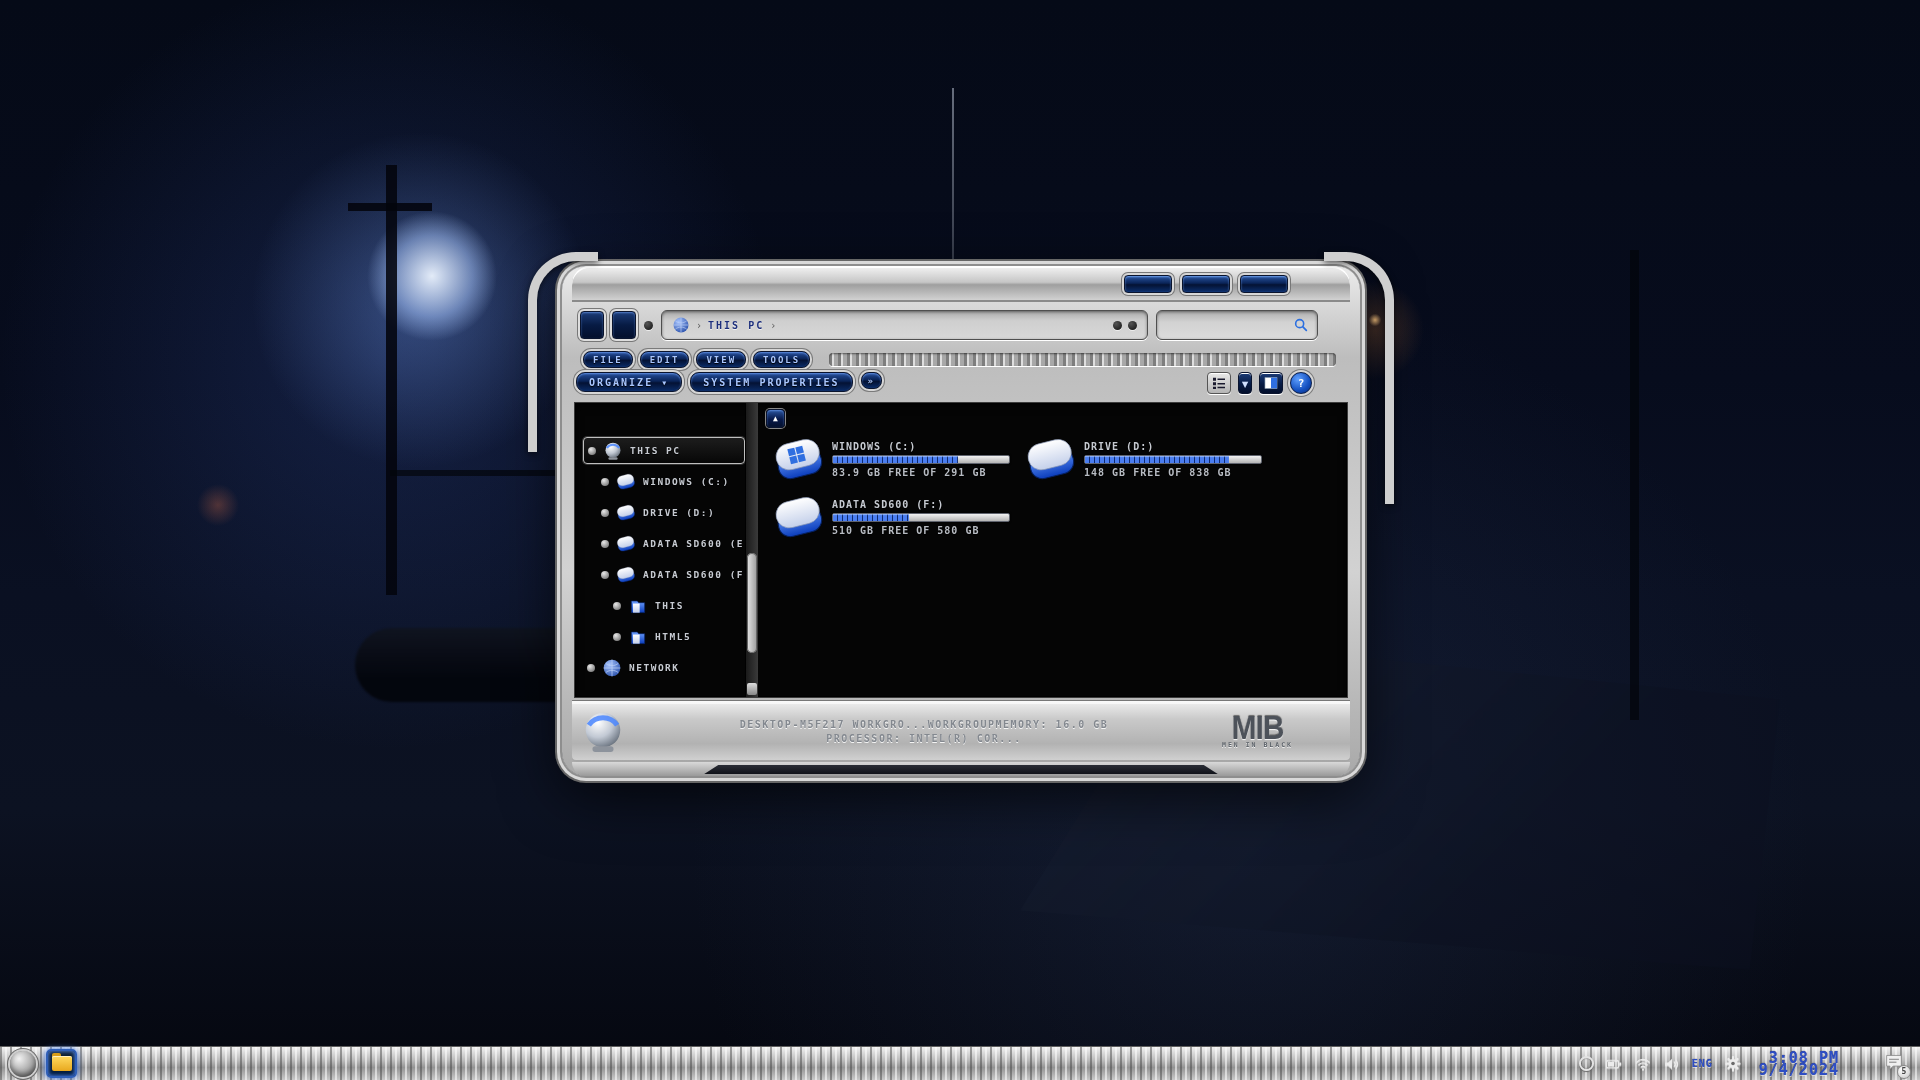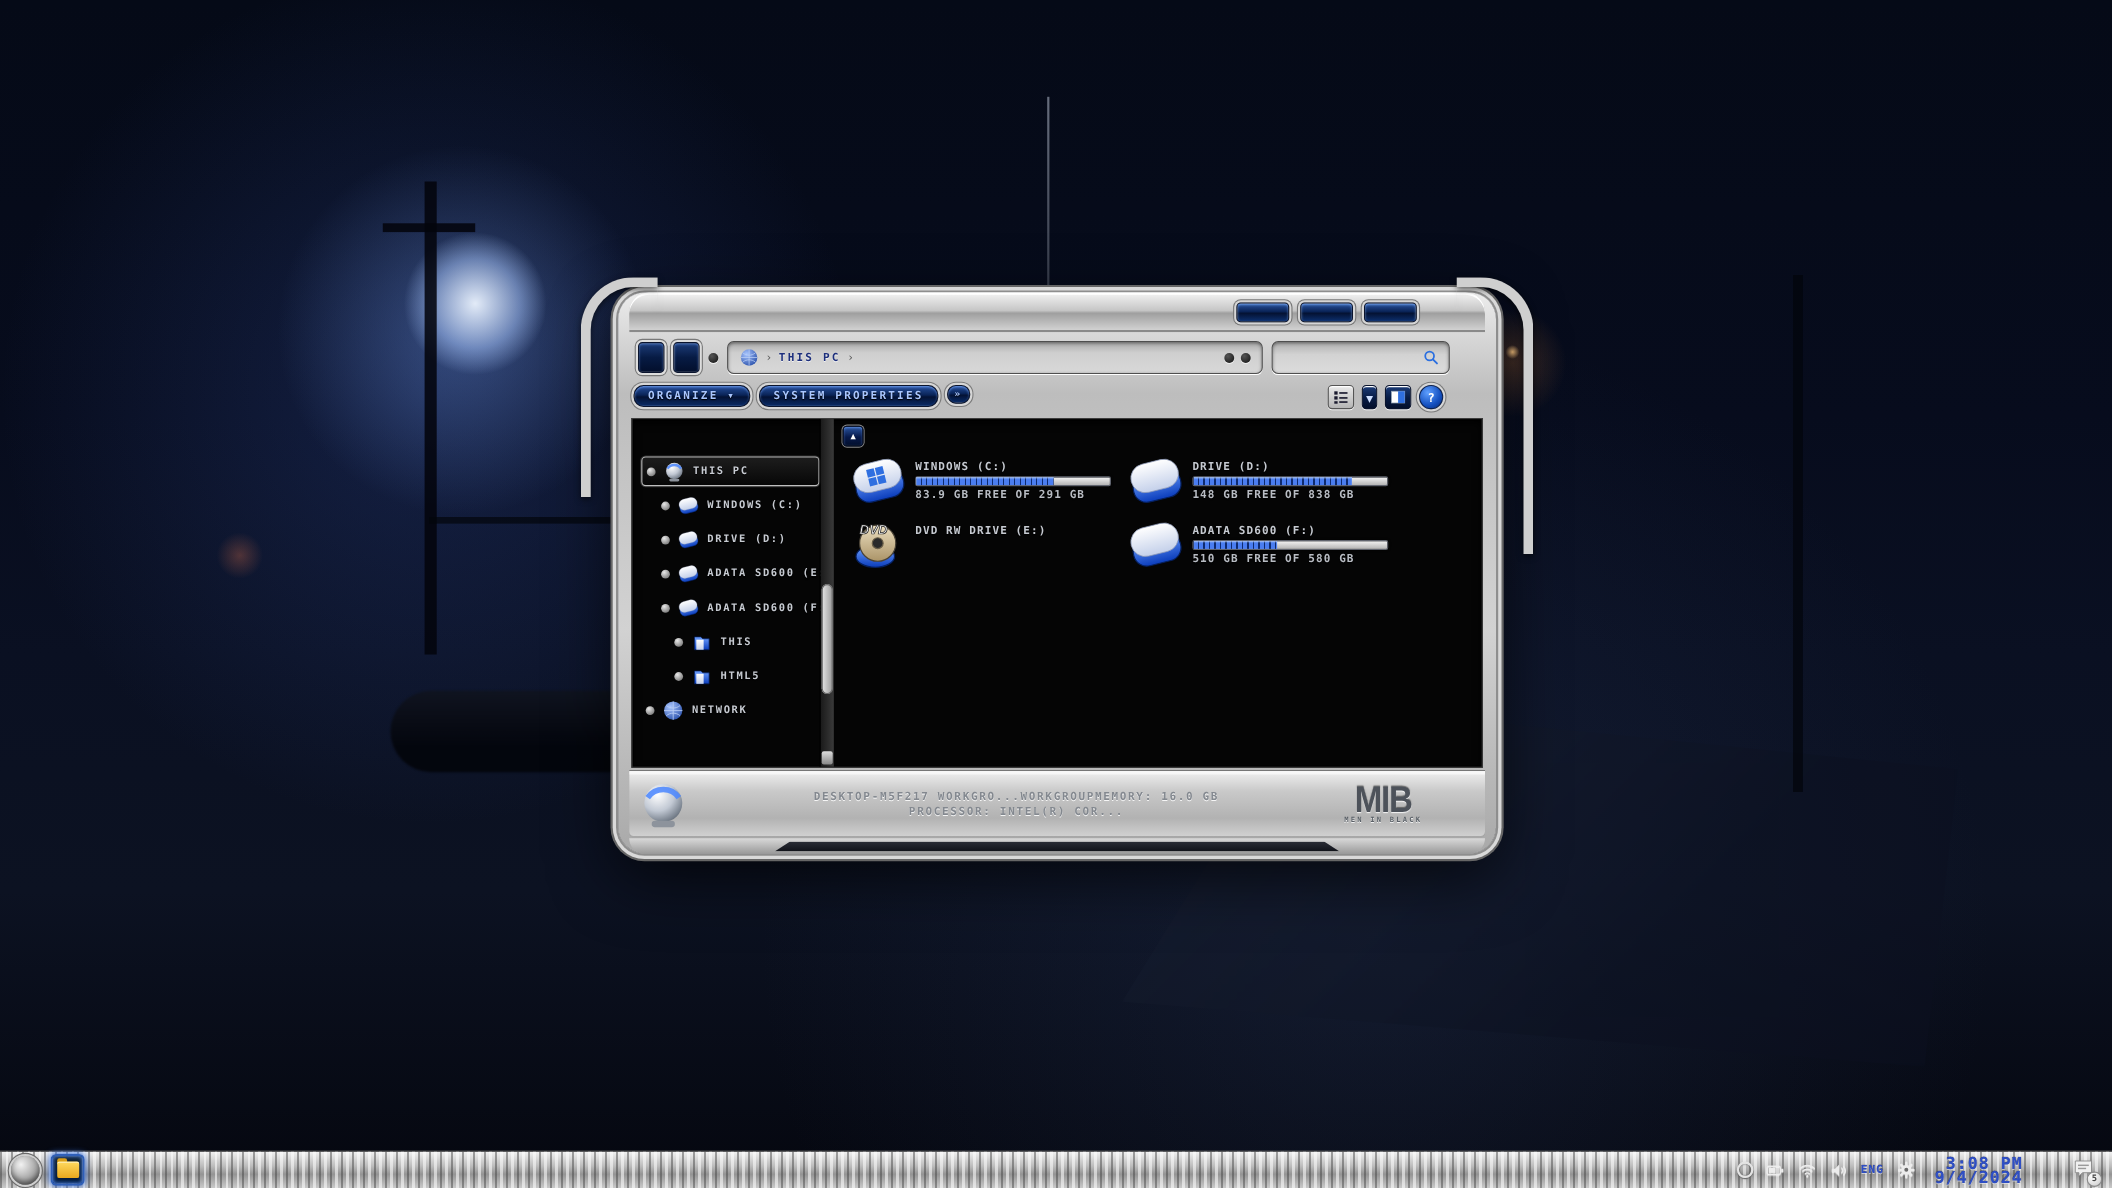--- a/index.html
+++ b/index.html
@@ -253,20 +253,29 @@
       <div class="dot"></div>
     </div>
     <div class="search">
       <input placeholder="" style="">
       <svg width="16" height="16">
           <use href="#sym-search"></use>
         </svg>
     </div>
   </div>
 
+  <div class="menurow">
+
+    <span></span>
+    <div class="pill">FILE</div>
+      <div class="pill">EDIT</div>
+      <div class="pill">VIEW</div>
+      <div class="pill">TOOLS</div>
+      <div class="grip"></div>
+  </div>
 
   <div class="toolrow">
     <div class="pill big">
       <span>ORGANIZE</span>
       <span>▾</span>
     </div>
     <div class="pill big">SYSTEM PROPERTIES</div>
     <div class="pill sm">»</div>
     <div class="viewcluster">
       <div class="vbtn">
@@ -377,29 +386,20 @@
           </svg>
     <div class="dinfo">
       <div class="dname">DRIVE (D:)</div>
       <div class="dbar">
               <i style="width: 82%;"></i>
             </div>
       <div class="dfree">148 GB FREE OF 838 GB</div>
     </div>
   </div>
 
-  <div class="tile">
-    <svg class="dicon" viewBox="0 0 48 42">
-            <use href="#sym-dvd"></use>
-          </svg>
-    <div class="dinfo">
-      <div class="dname">DVD RW DRIVE (E:)</div>
-
-    </div>
-  </div>
 
   <div class="tile">
     <svg class="dicon" viewBox="0 0 48 42">
             <use href="#sym-drive"></use>
           </svg>
     <div class="dinfo">
       <div class="dname">ADATA SD600 (F:)</div>
       <div class="dbar">
               <i style="width: 43%;"></i>
             </div>

